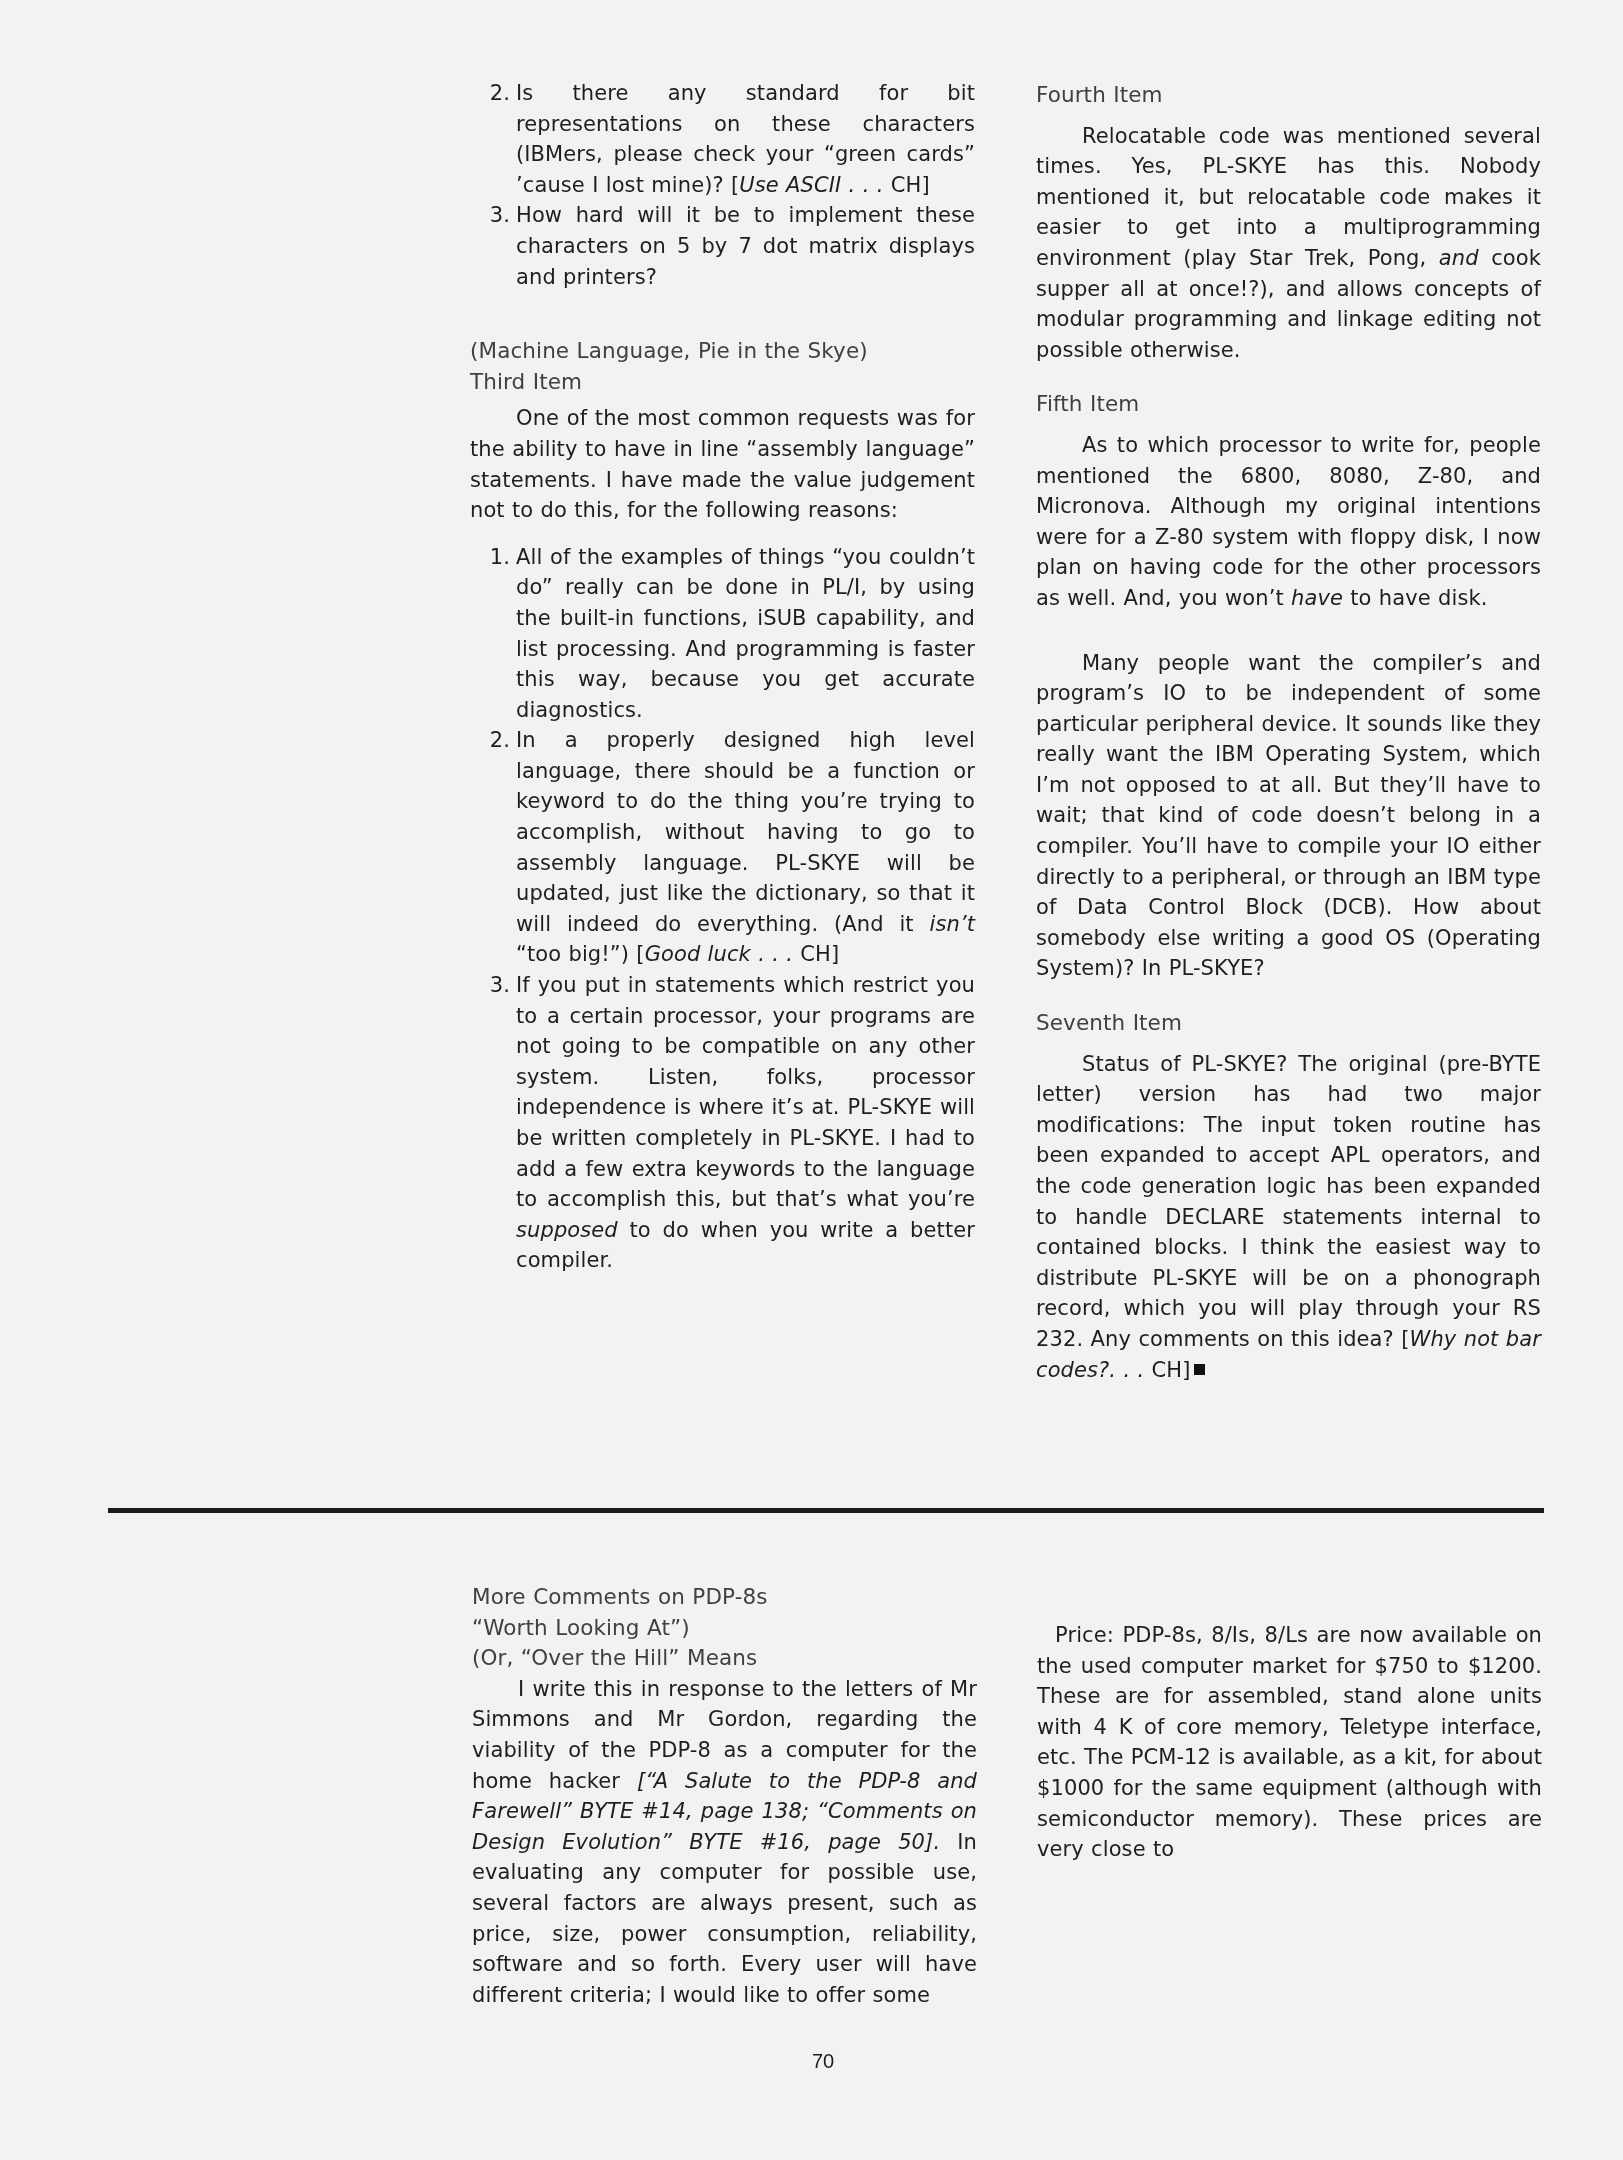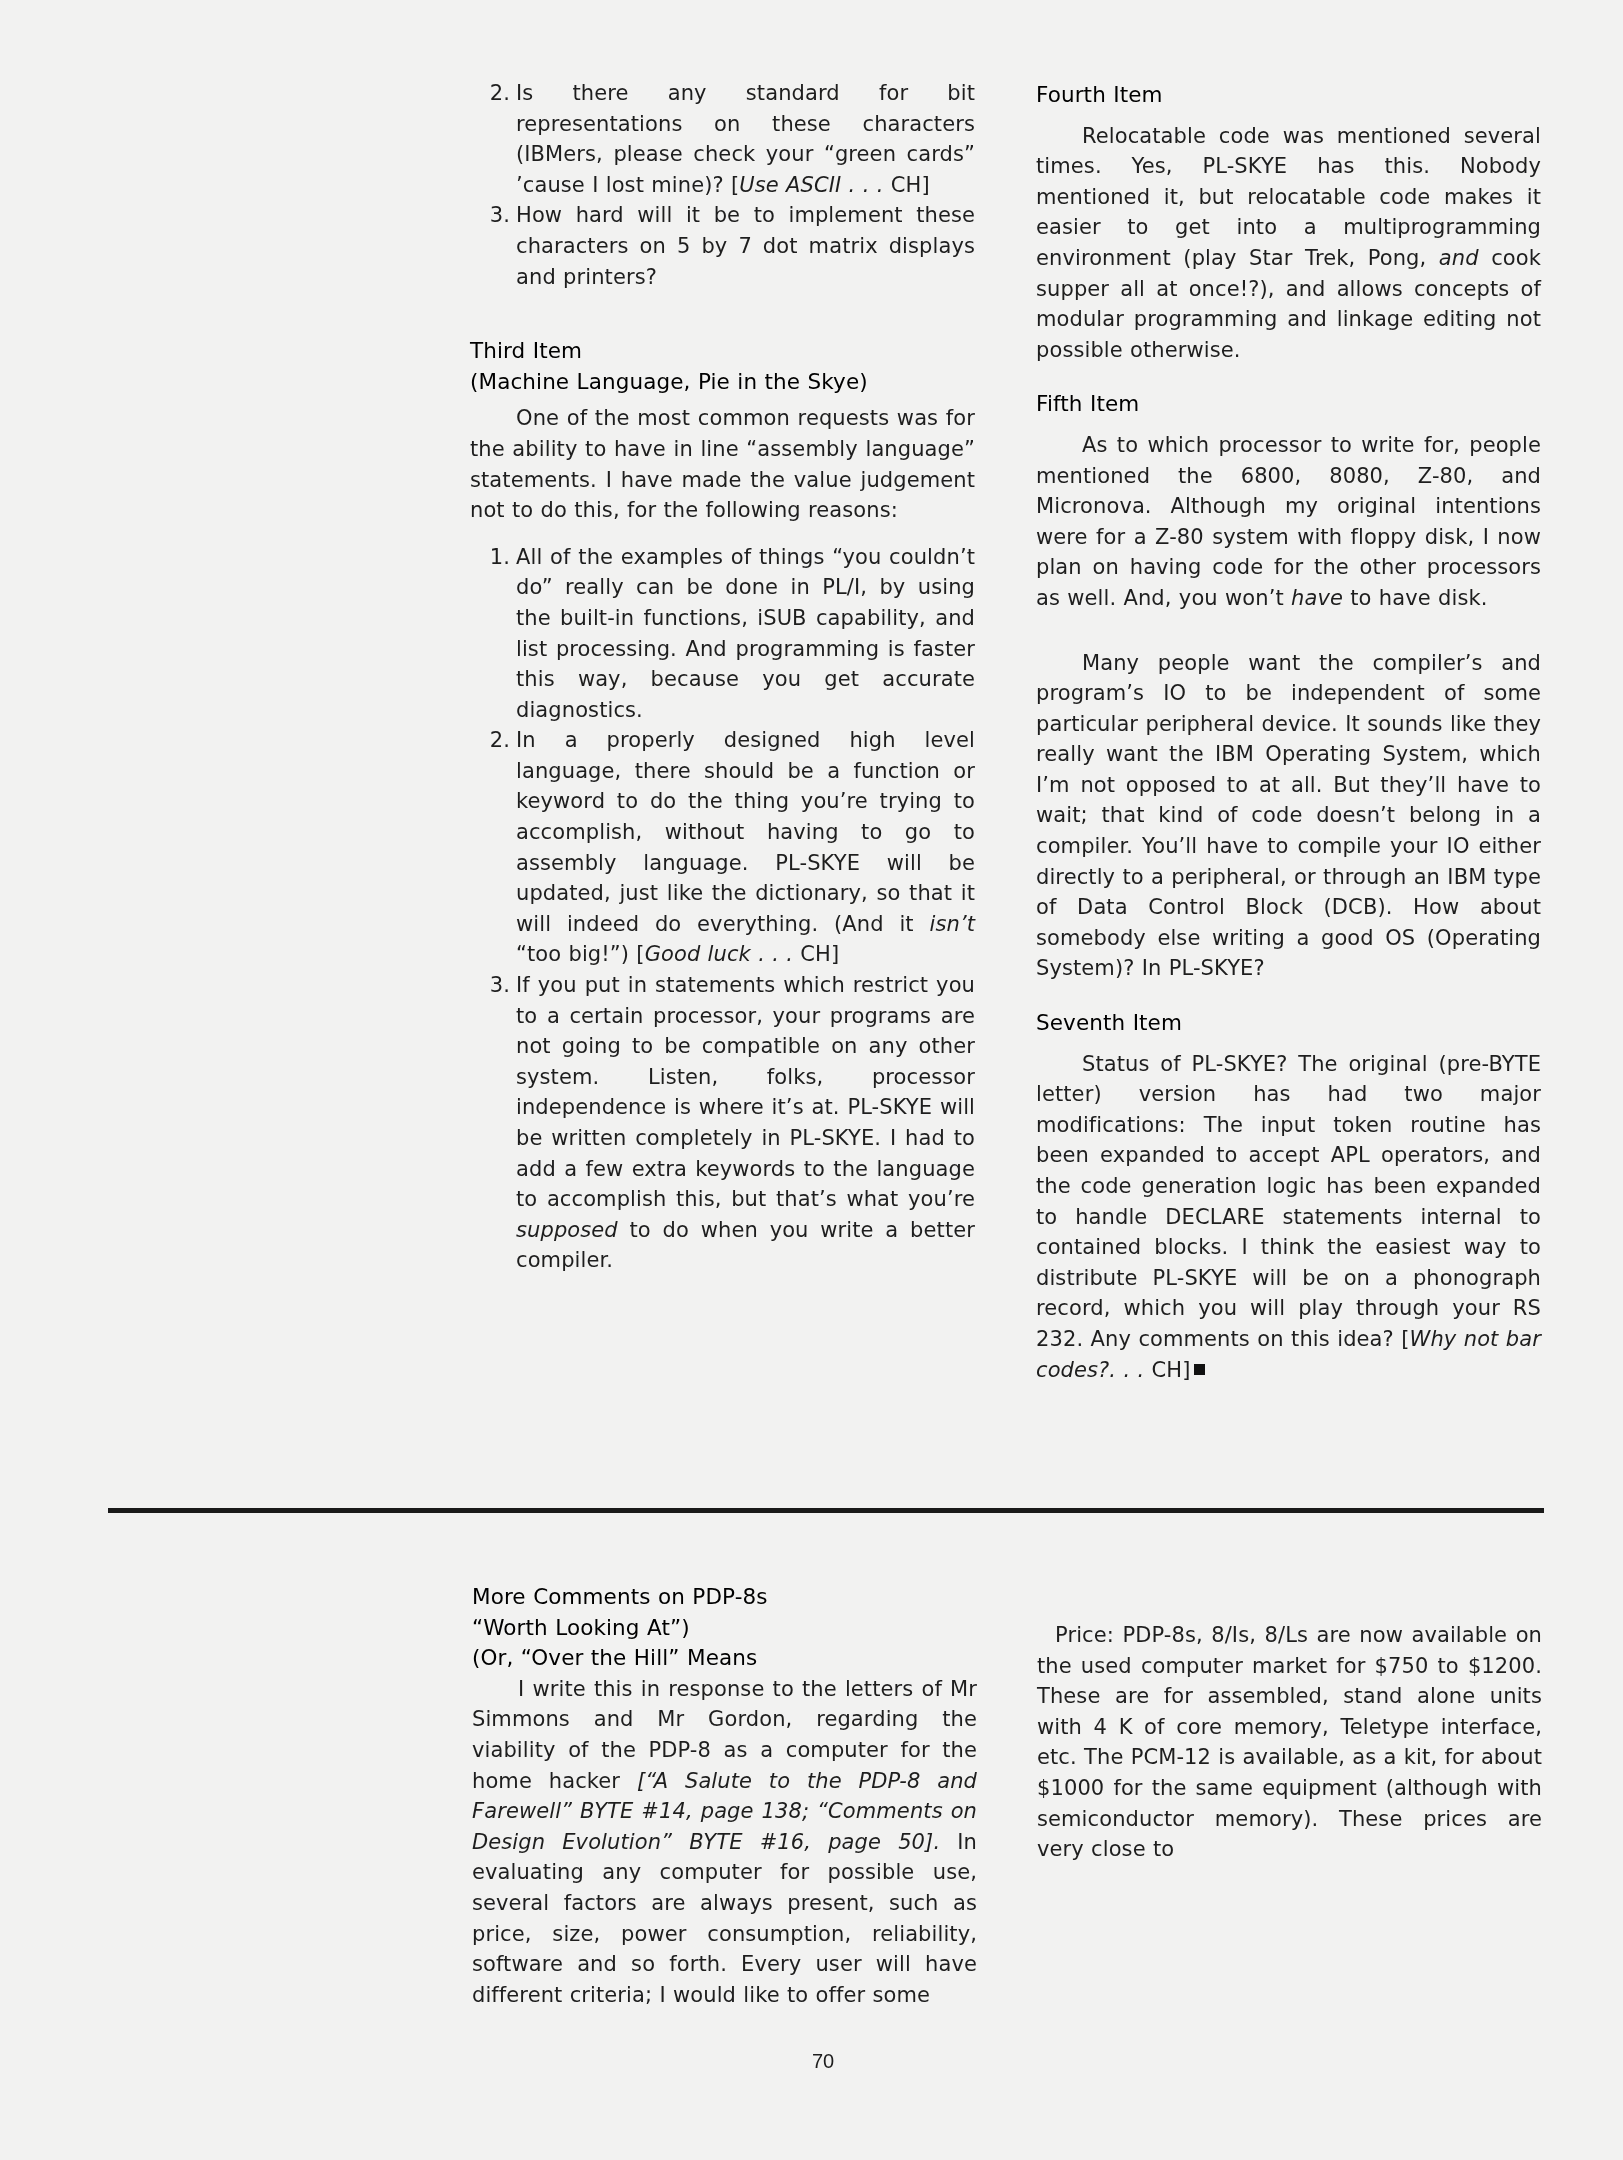--- a/index.html
+++ b/index.html
@@ -15,21 +15,21 @@
     position: absolute;
     width: 505px;
     font-size: 21px;
     line-height: 30.6px;
     text-align: justify;
     letter-spacing: 0.1px;
     word-spacing: 0.5px;
   }
   .col p { margin: 0; }
   .indent { text-indent: 46px; }
-  .head { margin: 0; font-weight: normal; font-size: 21.5px; line-height: 30.6px; color: #000000; }
+  .head { margin: 0; font-weight: normal; font-size: 21.5px; line-height: 30.6px; color: #404040; }
   .gap-s { height: 14px; }
   .gap-m { height: 24px; }
   ol.items { list-style: none; margin: 0; padding: 0; }
   ol.items li { position: relative; padding-left: 46px; }
   ol.items li .num { position: absolute; left: 0; top: 0; width: 40px; text-align: right; }
   em { font-style: italic; }
   .divider {
     position: absolute; left: 108px; top: 1508px; width: 1436px; height: 5px;
     background: #1a1a1a;
   }
@@ -47,22 +47,22 @@
     <li>
       <span class="num">2.</span><span>Is there any standard for bit representations on these characters (IBMers, please check your “green cards” ’cause I lost mine)? [</span><em>Use ASCII . . .</em><span> CH]</span>
     </li>
     <li>
       <span class="num">3.</span><span>How hard will it be to implement these characters on 5 by 7 dot matrix displays and printers?</span>
     </li>
   </ol>
   <div class="gap-s"></div>
   <div class="gap-m" style="height:30px"></div>
 
+  <p class="head">(Machine Language, Pie in the Skye)</p>
   <p class="head">Third Item</p>
-  <p class="head">(Machine Language, Pie in the Skye)</p>
   <div style="height:6px"></div>
   <p class="indent">One of the most common requests was for the ability to have in line “assembly language” statements. I have made the value judgement not to do this, for the following reasons:</p>
   <div class="gap-s" style="height:16px"></div>
   <ol class="items">
     <li>
       <span class="num">1.</span><span>All of the examples of things “you couldn’t do” really can be done in PL/I, by using the built-in functions, iSUB capability, and list processing. And programming is faster this way, because you get accurate diagnostics.</span>
     </li>
     <li>
       <span class="num">2.</span><span>In a properly designed high level language, there should be a function or keyword to do the thing you’re trying to accomplish, without having to go to assembly language. PL-SKYE will be updated, just like the dictionary, so that it will indeed do everything. (And it </span><em>isn’t</em><span> “too big!”) [</span><em>Good luck . . .</em><span> CH]</span>
     </li>

